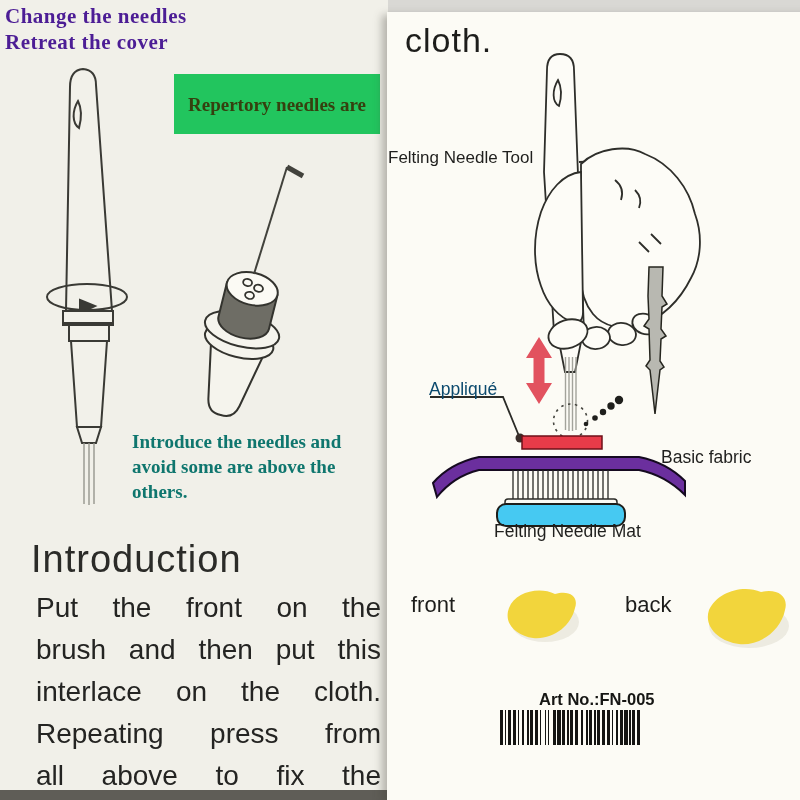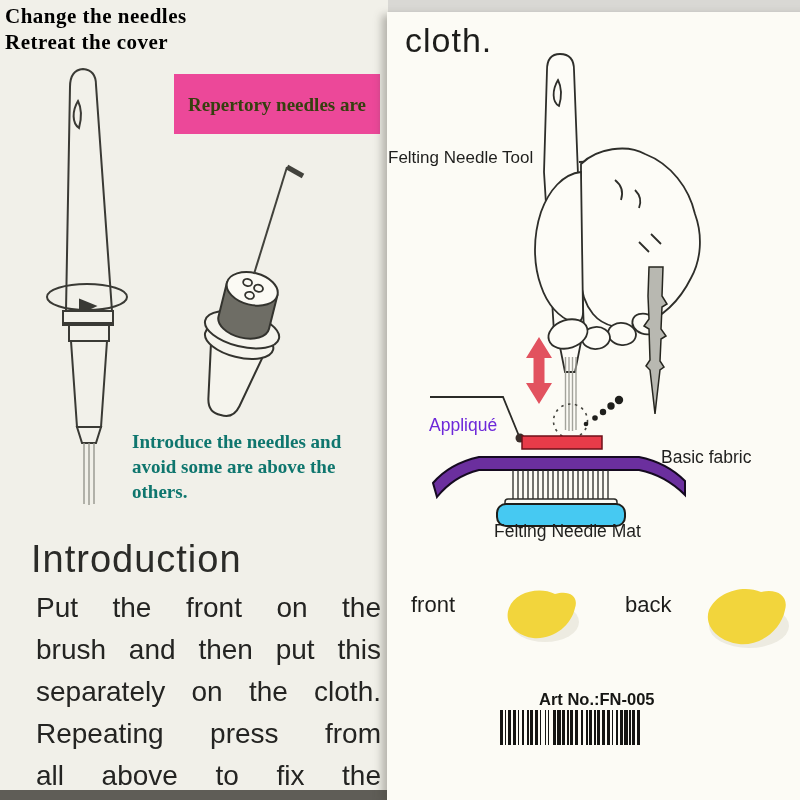--- a/index.html
+++ b/index.html
@@ -15,54 +15,54 @@
     background:#f1f0e9;
   }
   #left-shadow{left:0;top:790px;width:388px;height:10px;background:#5f5d57;}
   #right-page{
     left:387px;top:12px;width:427px;height:788px;
     background:#fcfbf5;
     box-shadow:-5px 3px 8px rgba(70,66,58,.35);
   }
   .serif{font-family:"Liberation Serif", serif;}
   .sans{font-family:"Liberation Sans", sans-serif;}
-  #lp-header{left:5px;top:3px;font-size:21px;font-weight:700;color:#000000;line-height:26px;letter-spacing:.5px;}
+  #lp-header{left:5px;top:3px;font-size:21px;font-weight:700;color:#4c1d95;line-height:26px;letter-spacing:.5px;}
   #note-box{
     left:174px;top:74px;width:206px;height:60px;
     display:flex;flex-direction:column;justify-content:center;text-align:center;
     font-size:19px;font-weight:700;color:#35400f;line-height:25px;
   }
   #cover-caption{left:132px;top:429px;font-size:19px;color:#0f766e;line-height:25px;font-weight:600;}
   #intro-heading{left:31px;top:538px;font-size:38px;color:#2b2b28;letter-spacing:1px;}
   #intro-paragraph{left:36px;top:592px;width:345px;font-size:28px;color:#242422;}
   #intro-paragraph .jline{text-align:justify;text-align-last:justify;height:42px;}
   #rp-cloth{left:18px;top:9px;font-size:34px;color:#1d1d1b;letter-spacing:1px;}
   #rp-tool-label{left:1px;top:136px;font-size:17px;color:#1f1f1d;}
   #rp-needle-note{left:283px;top:248px;font-size:17.5px;color:#1f1f1d;line-height:21px;}
-  #rp-applique-label{left:42px;top:367px;font-size:17.5px;color:#6d28d9;margin-top:36px;}
+  #rp-applique-label{left:42px;top:367px;font-size:17.5px;color:#0c4a6e;}
   #rp-basic-fabric{left:274px;top:435px;font-size:17.5px;color:#1f1f1d;}
   #rp-mat-label{left:107px;top:509px;font-size:17.5px;color:#1f1f1d;}
   #rp-front{left:24px;top:580px;font-size:22px;color:#1d1d1b;}
   #rp-back{left:238px;top:580px;font-size:22px;color:#1d1d1b;}
   #rp-bothsides{left:84px;top:643px;font-size:24px;color:#1d1d1b;}
   #rp-artno{left:152px;top:678px;font-size:16.5px;font-weight:700;color:#161614;text-align:right;}
   #rp-barcode{left:113px;top:698px;width:200px;height:35px;display:flex;align-items:stretch;background:#fcfbf5;}
   svg{display:block;}
 </style>
 </head>
 <body>
 
 <div class="page" id="left-page">
 
   <div class="abs serif" id="lp-header">
     <div>Change the needles</div>
     <div>Retreat the cover</div>
   </div>
 
-  <div class="abs serif" id="note-box" style="background: #ec4899;">
+  <div class="abs serif" id="note-box" style="background: #22c55e;">
     <div>Repertory needles are</div>
   </div>
 
   <svg class="abs" style="left:30px;top:55px;" width="110" height="455" viewBox="0 0 110 455">
     <g stroke="#3a3a35" stroke-width="2" fill="#f2f1ea">
       <path d="M40,32 Q40,15 53,14 Q66,15 66,30 L82,256 L36,256 Z"></path>
       <path fill="none" d="M48,46 C42,56 42,68 49,73 C52,62 51,52 48,46 Z"></path>
       <ellipse cx="57" cy="242" rx="40" ry="13" fill="none"></ellipse>
       <polygon points="50,245 65,251 50,258" fill="#3a3a35"></polygon>
       <rect x="33" y="256" width="50" height="14"></rect>
@@ -100,21 +100,21 @@
   <div class="abs serif" id="cover-caption">
     <div>Introduce the needles and</div>
     <div>avoid some are above the others.</div>
   </div>
 
   <div class="abs sans" id="intro-heading">Introduction</div>
 
   <div class="abs sans" id="intro-paragraph">
     <div class="jline">Put the front on the</div>
     <div class="jline">brush and then put this</div>
-    <div class="jline">separately on the cloth.</div>
+    <div class="jline">interlace on the cloth.</div>
     <div class="jline">Repeating press from</div>
     <div class="jline">all above to fix the</div>
   </div>
 </div>
 <div class="abs" id="left-shadow"></div>
 
 <div class="page" id="right-page">
 
   <svg class="abs" style="left:0;top:0;" width="413" height="788" viewBox="0 0 413 788">
 

